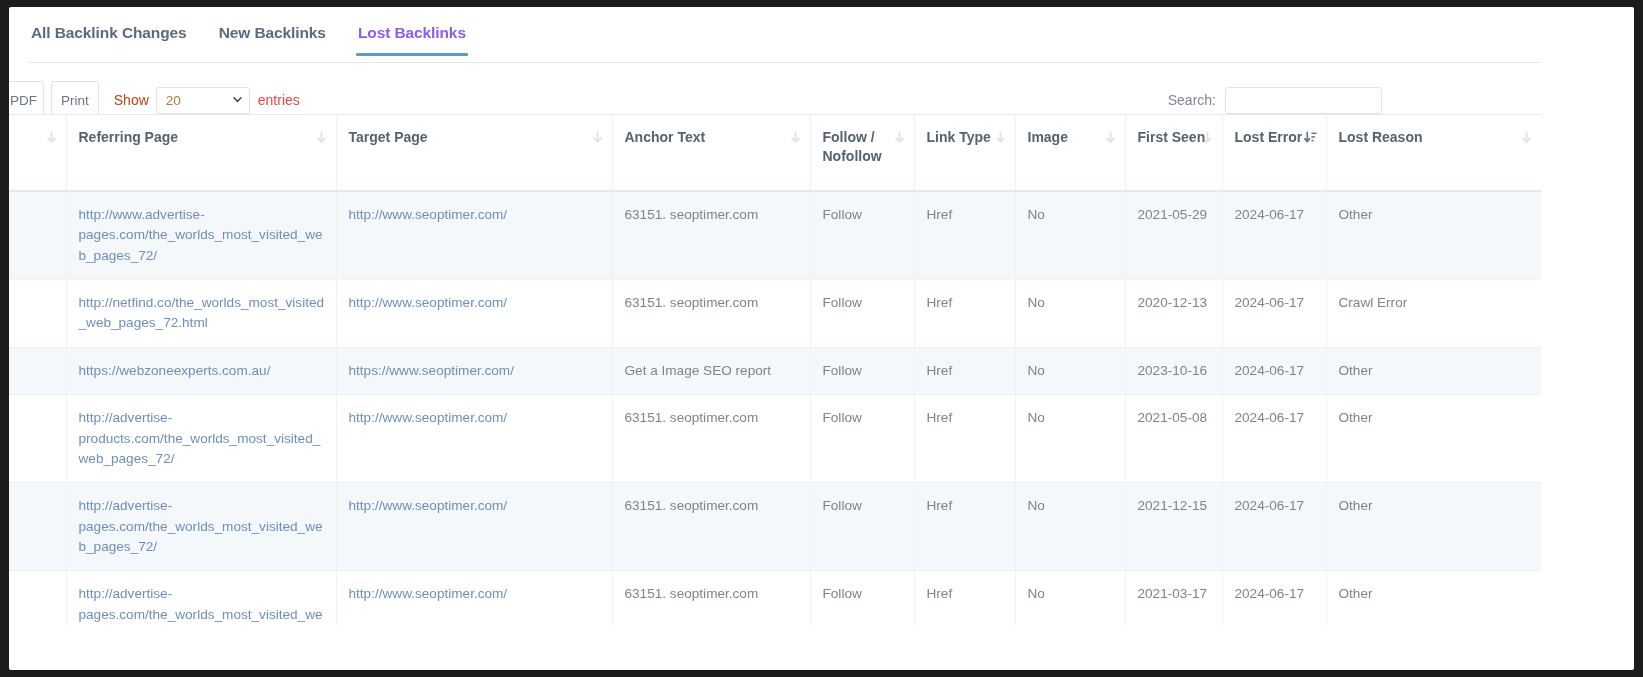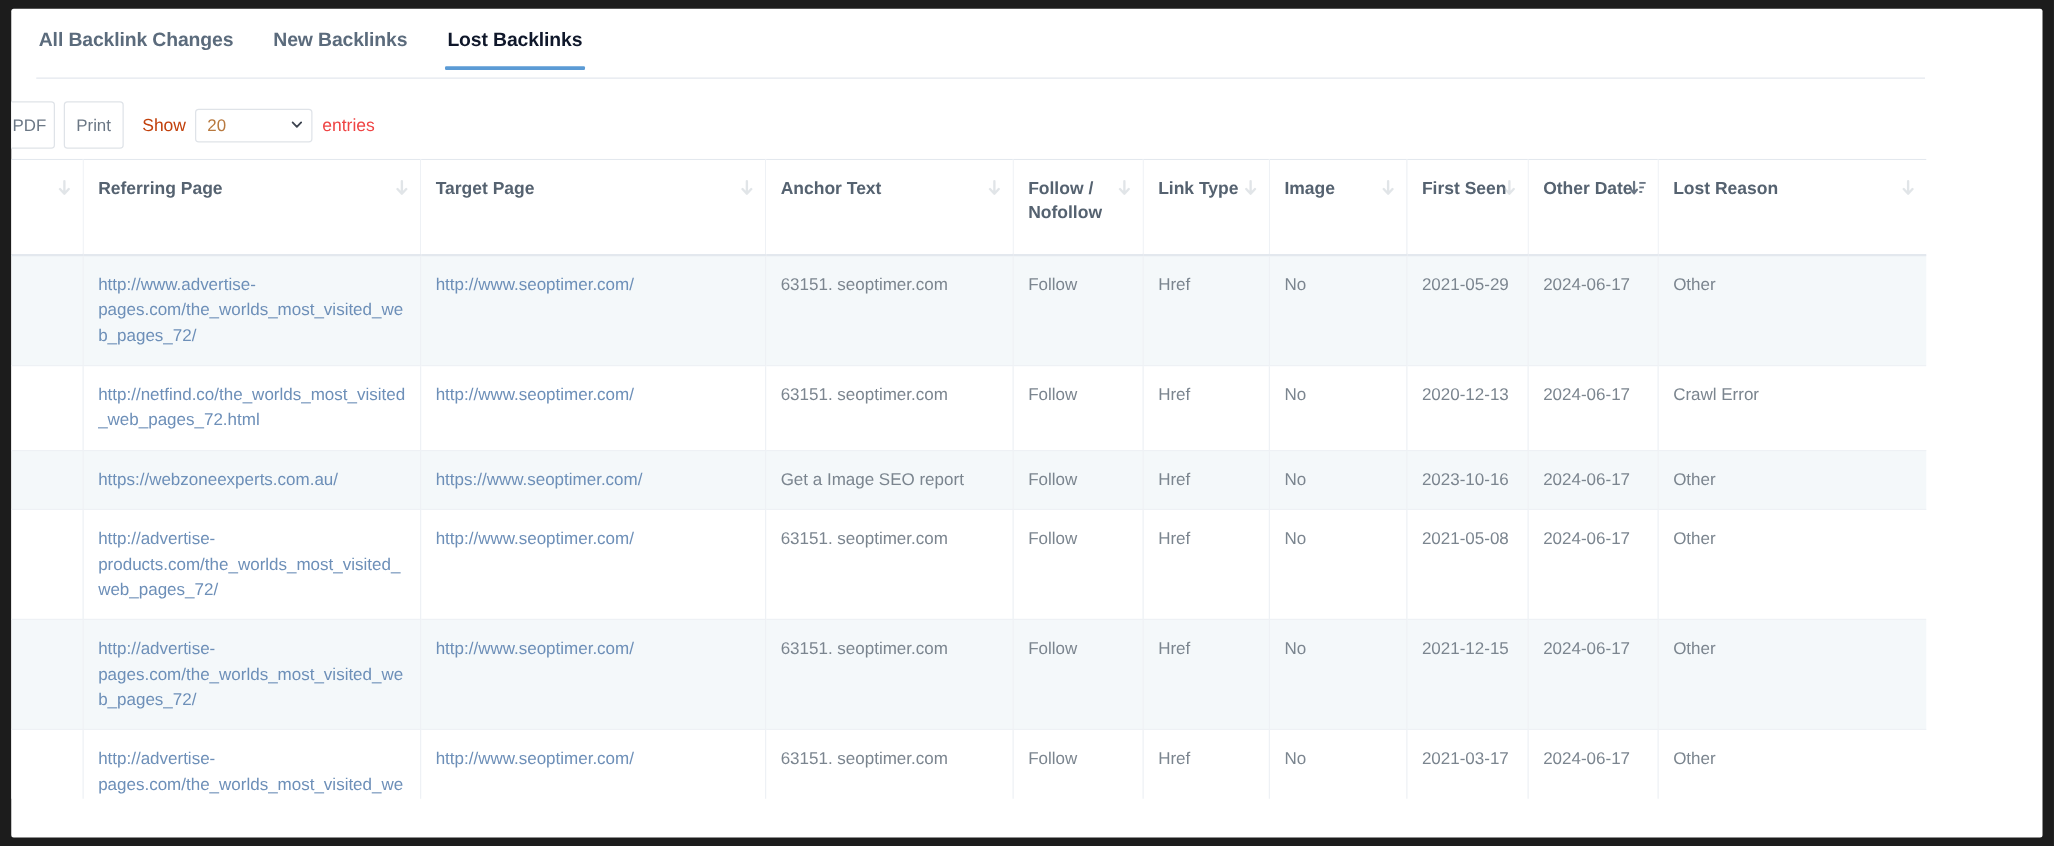--- a/index.html
+++ b/index.html
@@ -40,21 +40,21 @@
     position: relative;
     padding: 6px 2px 13px 2px;
     margin-right: 28px;
     font-size: 15.5px;
     font-weight: bold;
     color: #5b6b7c;
     cursor: pointer;
     white-space: nowrap;
     letter-spacing: -0.1px;
   }
-  .tab.active { color: #0f172a; }
+  .tab.active { color: #8b5cf6; }
   .tab.active::after {
     content: "";
     position: absolute;
     left: 0; right: 0; bottom: -1px;
     height: 3px;
     background: #5b9bd5;
     border-radius: 1px;
   }
 
   
@@ -150,21 +150,21 @@
     padding: 0 8px;
     font-size: 13.5px;
     font-family: "Liberation Sans", sans-serif;
     color: #495057;
     outline: none;
   }
 
   
   .table-clip {
     position: absolute;
-    left: 0px; top: 120px;
+    left: 0px; top: 107px;
     width: 1625px;
     height: 512px;
     overflow: hidden;
   }
   table.dt {
     border-collapse: collapse;
     table-layout: fixed;
     margin-left: -36px;
     width: 1568px;
     font-size: 13.6px;
@@ -241,20 +241,24 @@
         <div class="btn clipped">PDF</div>
         <div class="btn">Print</div>
         <span class="show-label">Show</span>
         <span class="select-wrap">
           <select class="entries-select"><option value="10">10</option><option value="20" selected="">20</option><option value="50">50</option><option value="100">100</option></select>
           <svg class="sel-caret" viewBox="0 0 10 7">
             <path d="M1 1 L5 5.2 L9 1" stroke="#3d4450" stroke-width="1.7" fill="none" stroke-linecap="round" stroke-linejoin="round"></path>
           </svg>
         </span>
         <span class="entries-label">entries</span>
+      </div>
+      <div class="tb-right">
+        <span class="search-label">Search:</span>
+        <input class="search-input" type="text" placeholder="" style="">
       </div>
     </div>
 
     <div class="table-clip">
       <table class="dt">
         <colgroup>
           <col class="c0">
             <col class="c1">
             <col class="c2">
             <col class="c3">
@@ -309,21 +313,21 @@
                 <path d="M5.5 1 L5.5 10.5 M2 7.2 L5.5 11 L9 7.2" stroke="#aab4be" stroke-width="1.9" fill="none" stroke-linecap="round" stroke-linejoin="round"></path>
               </svg>
             </th>
             <th>
               <span>First Seen</span>
               <svg class="sort-ic inactive" viewBox="0 0 11 13">
                 <path d="M5.5 1 L5.5 10.5 M2 7.2 L5.5 11 L9 7.2" stroke="#aab4be" stroke-width="1.9" fill="none" stroke-linecap="round" stroke-linejoin="round"></path>
               </svg>
             </th>
             <th>
-              <span>Other Date</span>
+              <span>Lost Error</span>
               <svg class="sort-ic" viewBox="0 0 14 13" style="width:13px;">
                 <path d="M3.5 1 L3.5 10.5 M1 7.8 L3.5 11 L6 7.8" stroke="#6b7785" stroke-width="1.9" fill="none" stroke-linecap="round" stroke-linejoin="round"></path>
                 <rect x="8" y="1.2" width="5.5" height="1.6" fill="#6b7785"></rect>
                 <rect x="8" y="5.1" width="4" height="1.6" fill="#6b7785"></rect>
                 <rect x="8" y="9" width="2.5" height="1.6" fill="#6b7785"></rect>
               </svg>
             </th>
             <th>
               <span>Lost Reason</span>
               <svg class="sort-ic inactive" viewBox="0 0 11 13">

